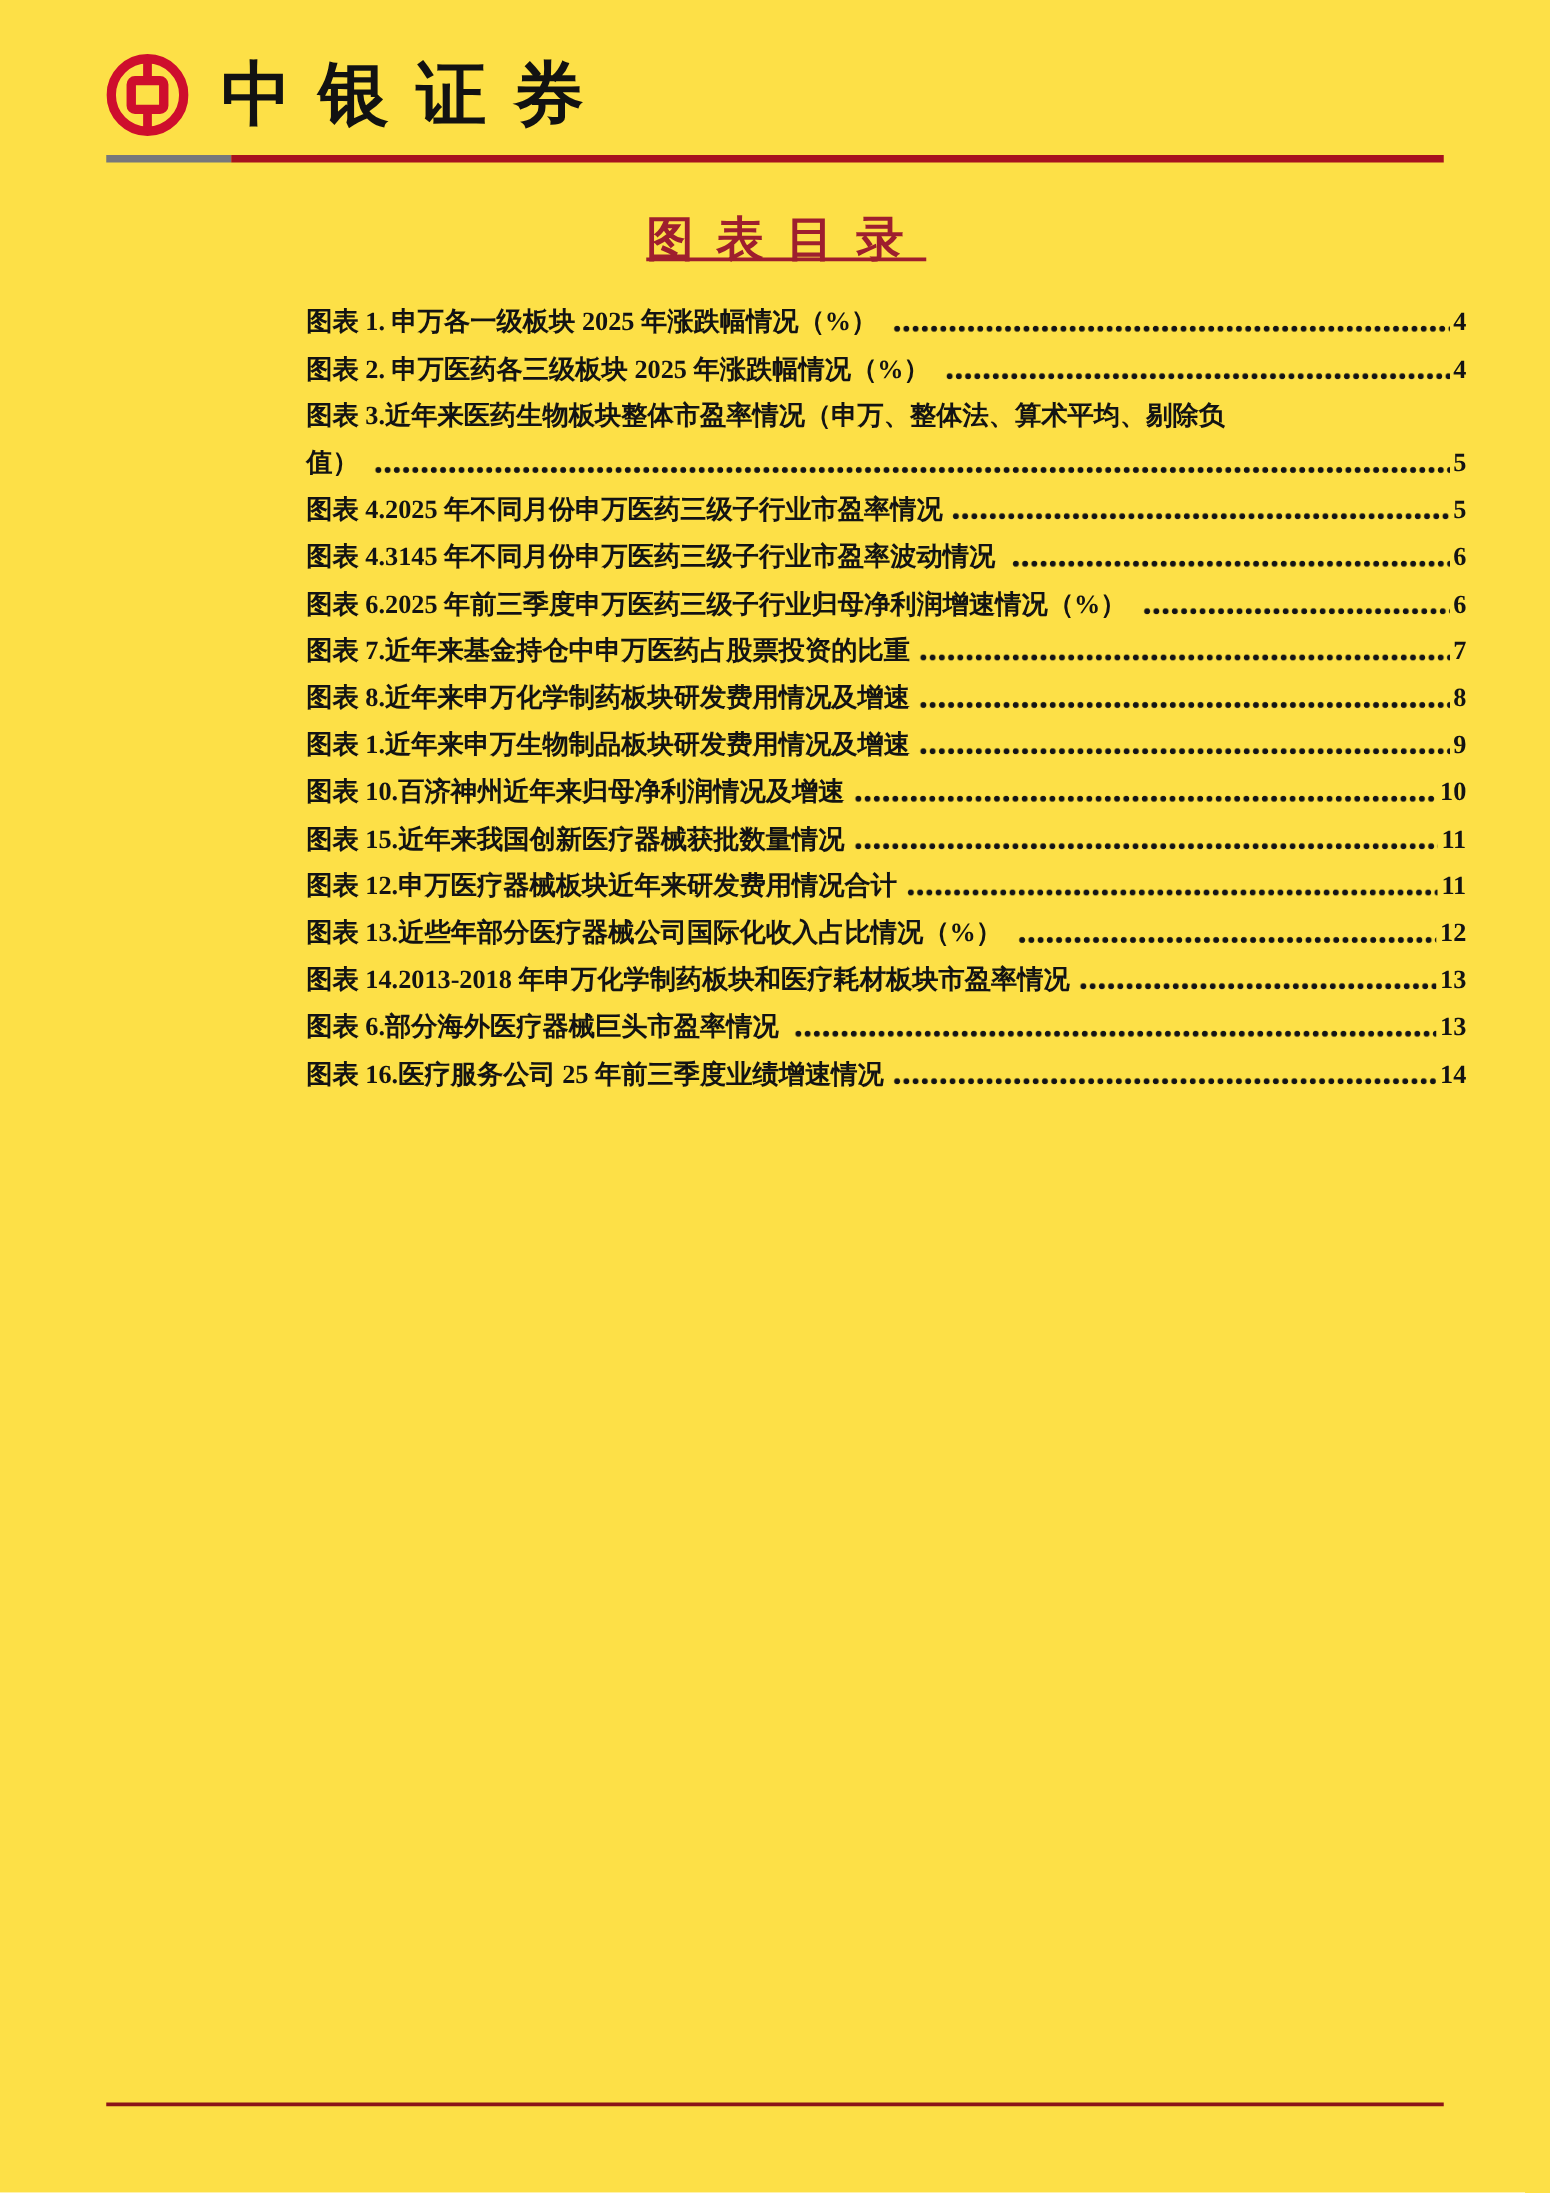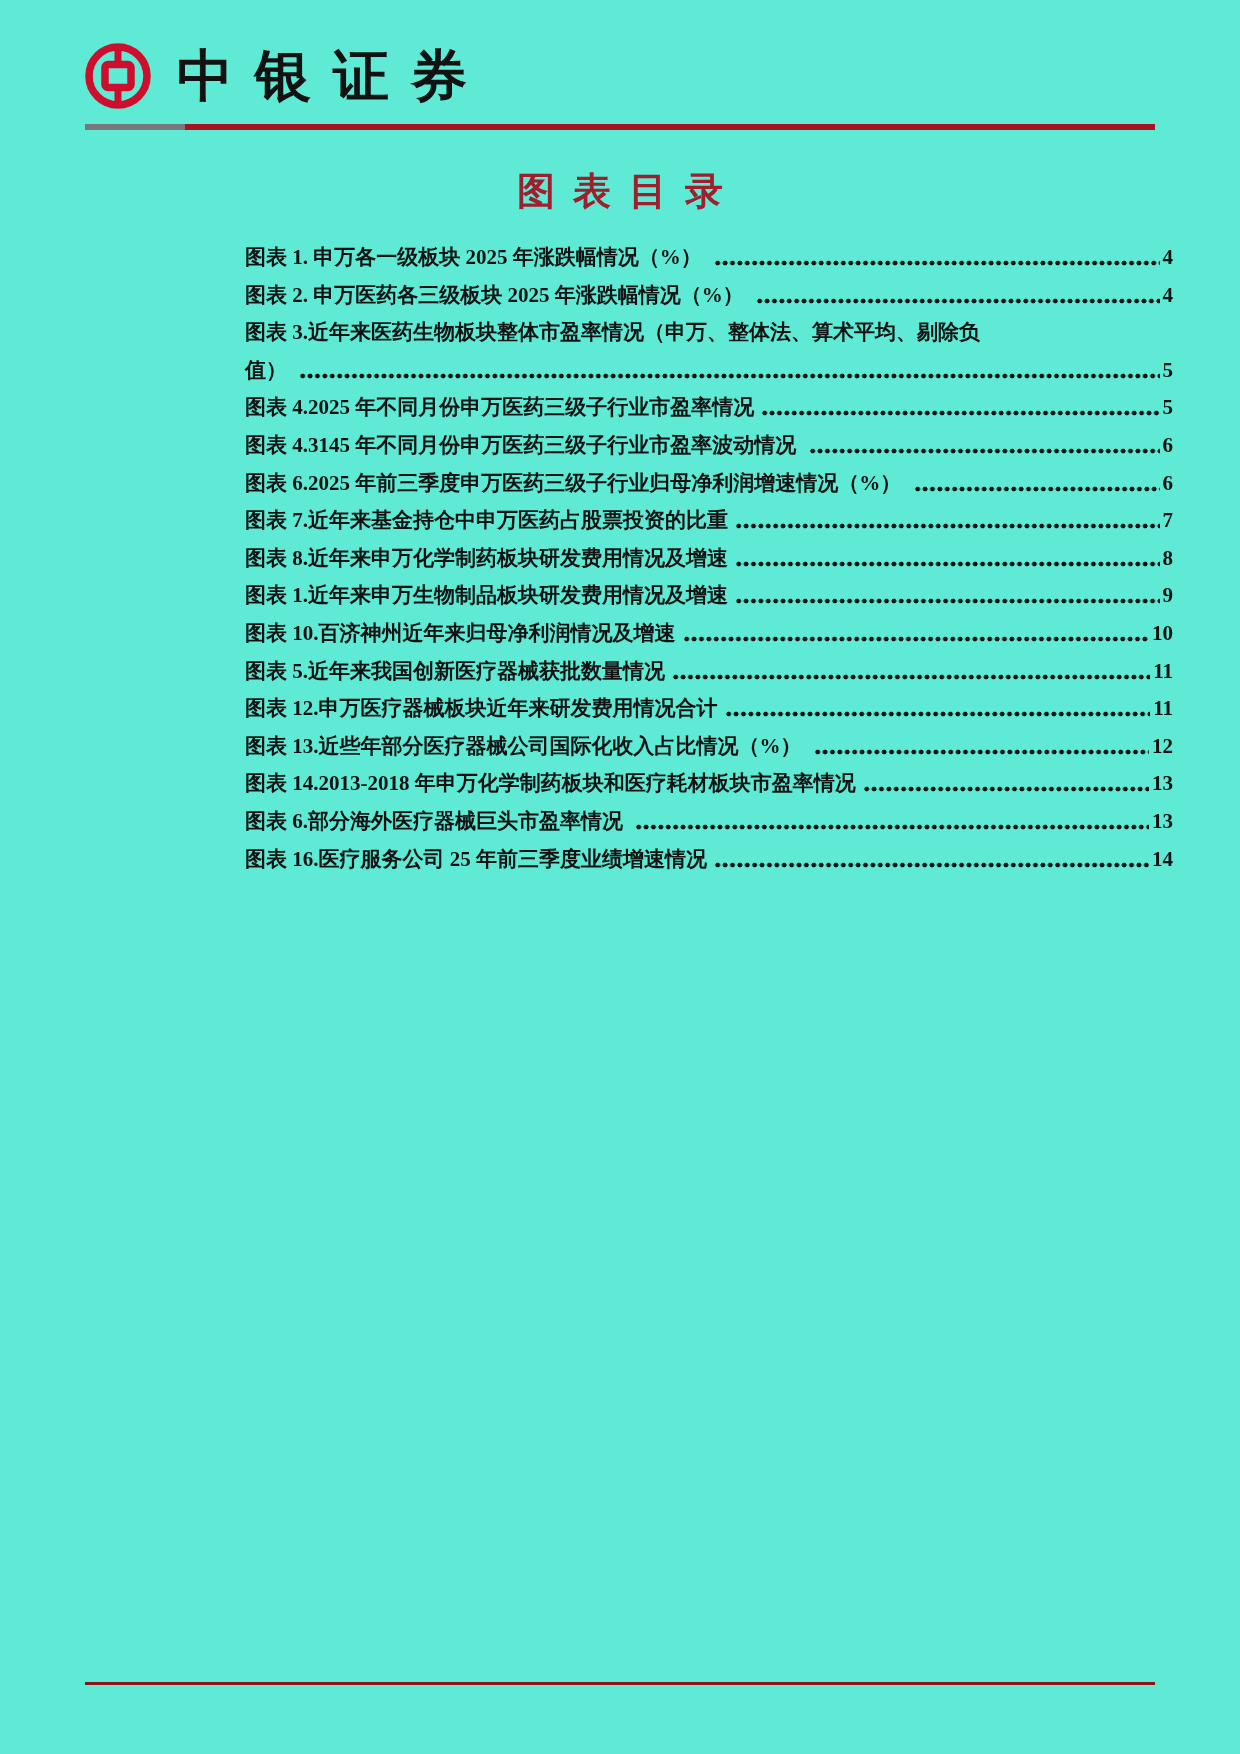--- a/index.html
+++ b/index.html
@@ -1,19 +1,19 @@
 <!DOCTYPE html>
 <html><head>
 <meta charset="utf-8">
 <style>
   html,body{margin:0;padding:0;background:#ffffff;}
   .page{
     position:relative;
     width:1240px;height:1754px;
-    background:#5eead4;
+    background:#fde047;
     font-family:"Liberation Serif","DejaVu Serif",serif;
     color:#111;
     overflow:hidden;
   }
   
   .header{position:absolute;left:85px;top:42px;display:flex;align-items:center;}
   .logo{width:66px;height:68px;flex:0 0 auto;}
   .brand{
     margin-left:26px;
     font-size:56px;font-weight:bold;letter-spacing:22px;
@@ -21,21 +21,21 @@
   }
   .header-rule{
     position:absolute;left:85px;top:124px;width:1070px;height:6px;
   }
   .header-rule .gray{position:absolute;left:0;top:0;width:100px;height:6px;}
   .header-rule .red{position:absolute;left:100px;top:0;right:0;height:6px;}
   
   .toc-title{
     position:absolute;left:0;top:166px;width:100%;
     text-align:center;font-size:38px;font-weight:bold;
-    letter-spacing:18px;text-indent:18px;
+    letter-spacing:18px;text-indent:18px;text-decoration:underline;
   }
   
   .toc-list{
     position:absolute;left:245px;top:239px;width:928px;
     font-size:21px;font-weight:bold;color:#131313;
   }
   .toc-line{display:flex;height:37.6px;line-height:37.6px;}
   .toc-label{white-space:pre;}
   .toc-leader{
     flex:1 1 auto;min-width:14px;
@@ -149,21 +149,21 @@
       </div>
       <div>
         <div class="toc-line">
           <span class="toc-label">图表 10.百济神州近年来归母净利润情况及增速</span>
           <span class="toc-leader"></span>
           <span class="toc-page">10</span>
         </div>
       </div>
       <div>
         <div class="toc-line">
-          <span class="toc-label">图表 5.近年来我国创新医疗器械获批数量情况</span>
+          <span class="toc-label">图表 15.近年来我国创新医疗器械获批数量情况</span>
           <span class="toc-leader"></span>
           <span class="toc-page">11</span>
         </div>
       </div>
       <div>
         <div class="toc-line">
           <span class="toc-label">图表 12.申万医疗器械板块近年来研发费用情况合计</span>
           <span class="toc-leader"></span>
           <span class="toc-page">11</span>
         </div>

